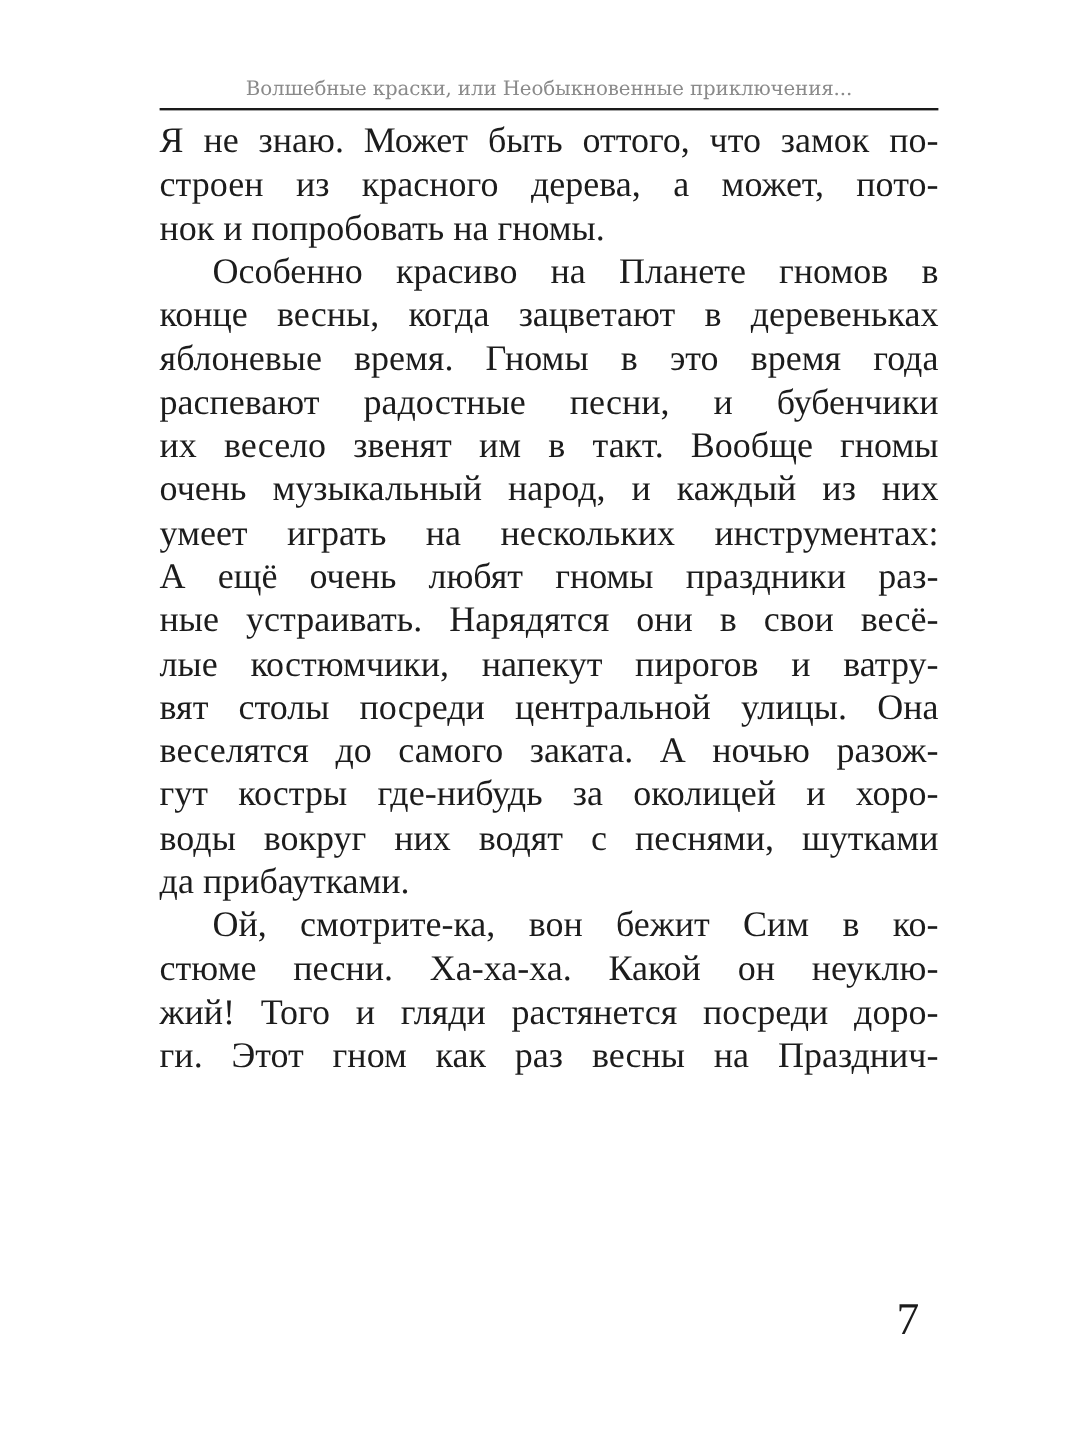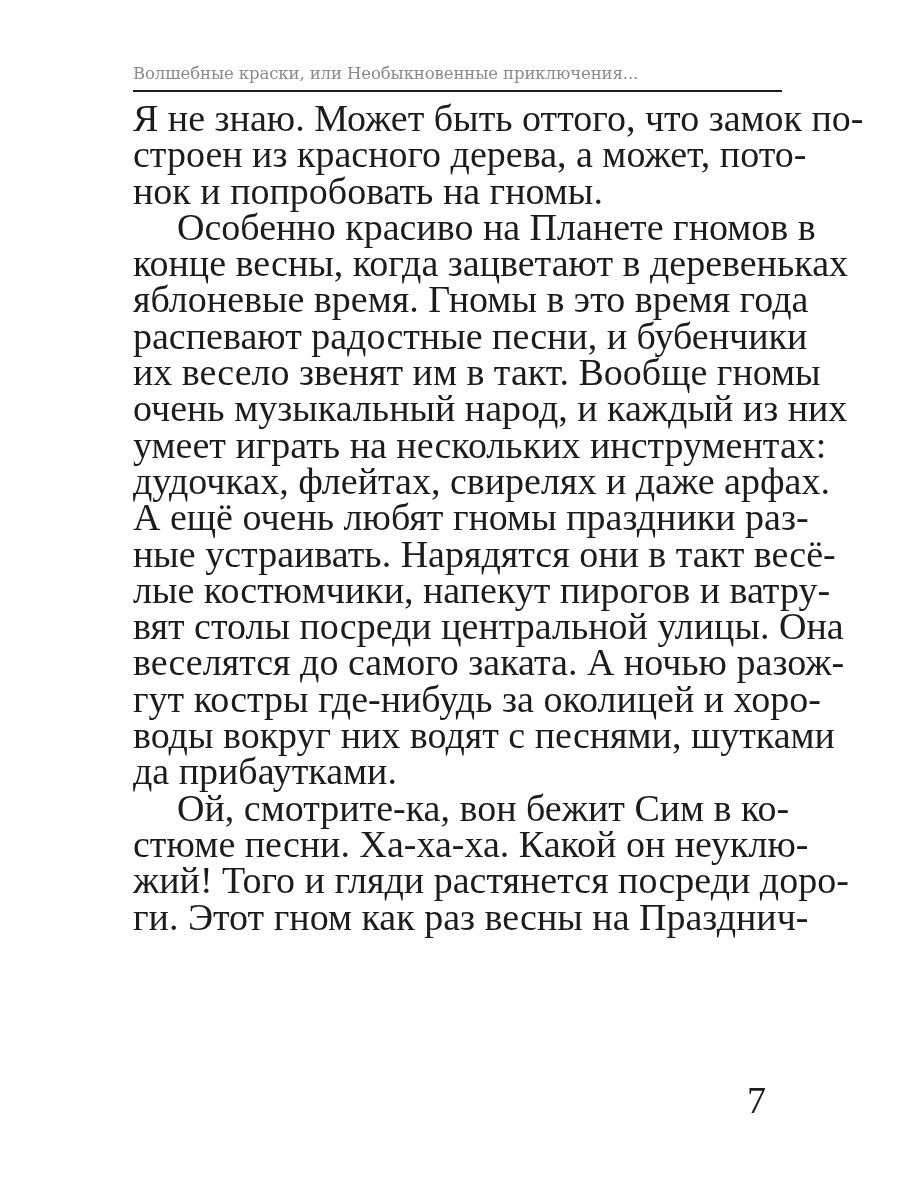--- a/index.html
+++ b/index.html
@@ -1,29 +1,29 @@
 <!DOCTYPE html>
 <html><head>
   <meta charset="utf-8">
   <style>
     html, body { margin: 0; padding: 0; background: #ffffff; }
     body { width: 900px; height: 1200px; position: relative; overflow: hidden; }
     .page { position: absolute; left: 0; top: 0; width: 900px; height: 1200px; background: #fff; }
     .running-head {
       position: absolute; left: 133px; top: 64px; width: 649px;
-      text-align: left; color: #8a8a8a;
+      text-align: center; color: #8a8a8a;
       font-family: "DejaVu Serif", serif; font-size: 16.5px; letter-spacing: -0.1px;
       white-space: nowrap;
     }
     .head-rule {
       position: absolute; left: 133px; top: 90px; width: 649px; height: 2px; background: #1a1a1a;
     }
     .body-text {
       position: absolute; left: 133px; top: 100px; width: 649px;
-      font-family: "Liberation Serif", serif; font-size: 38px; color: #1c1c1c;
+      font-family: "Liberation Serif", serif; font-size: 30px; color: #1c1c1c;
     }
     .line {
       height: 36.3px; line-height: 36.3px; white-space: nowrap;
       text-align: justify; text-align-last: justify;
     }
     .line.last { text-align-last: left; }
     .line.indent { padding-left: 44px; }
     .page-number {
       position: absolute; left: 700px; top: 1078px; width: 66px; text-align: right;
       font-family: "Liberation Serif", serif; font-size: 38px; color: #1c1c1c;
@@ -42,23 +42,22 @@
     <div class="line">строен из красного дерева, а может, пото-</div>
     <div class="line last">нок и попробовать на гномы.</div>
 
     <div class="line indent">Особенно красиво на Планете гномов в</div>
     <div class="line">конце весны, когда зацветают в деревеньках</div>
     <div class="line">яблоневые время. Гномы в это время года</div>
     <div class="line">распевают радостные песни, и бубенчики</div>
     <div class="line">их весело звенят им в такт. Вообще гномы</div>
     <div class="line">очень музыкальный народ, и каждый из них</div>
     <div class="line">умеет играть на нескольких инструментах:</div>
-    <div class="line">дудочках, флейтах, свирелях и даже арфах.</div>
     <div class="line">А ещё очень любят гномы праздники раз-</div>
-    <div class="line">ные устраивать. Нарядятся они в такт весё-</div>
+    <div class="line">ные устраивать. Нарядятся они в свои весё-</div>
     <div class="line">лые костюмчики, напекут пирогов и ватру-</div>
     <div class="line">вят столы посреди центральной улицы. Она</div>
     <div class="line">веселятся до самого заката. А ночью разож-</div>
     <div class="line">гут костры где-нибудь за околицей и хоро-</div>
     <div class="line">воды вокруг них водят с песнями, шутками</div>
     <div class="line last">да прибаутками.</div>
 
     <div class="line indent">Ой, смотрите-ка, вон бежит Сим в ко-</div>
     <div class="line">стюме песни. Ха-ха-ха. Какой он неуклю-</div>
     <div class="line">жий! Того и гляди растянется посреди доро-</div>

